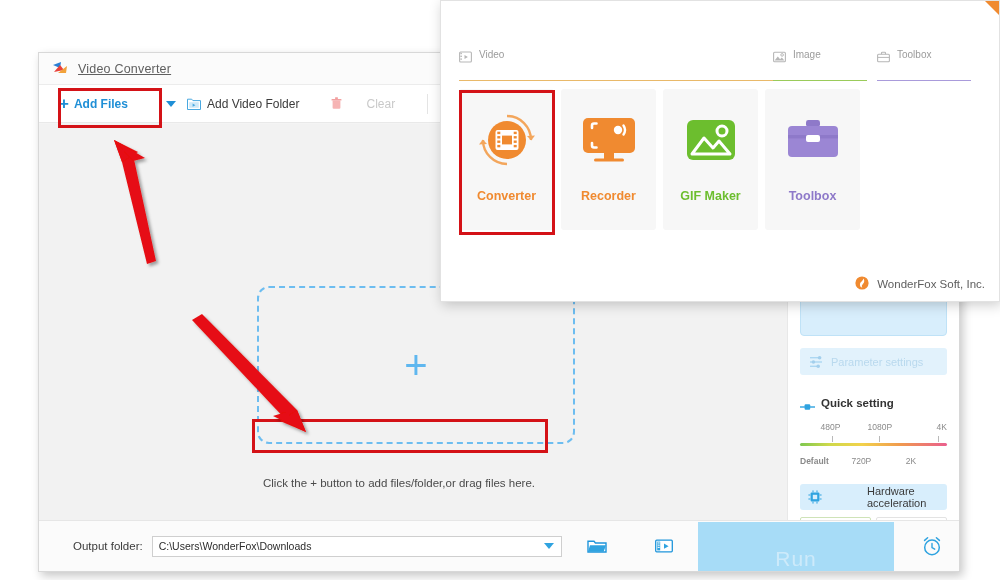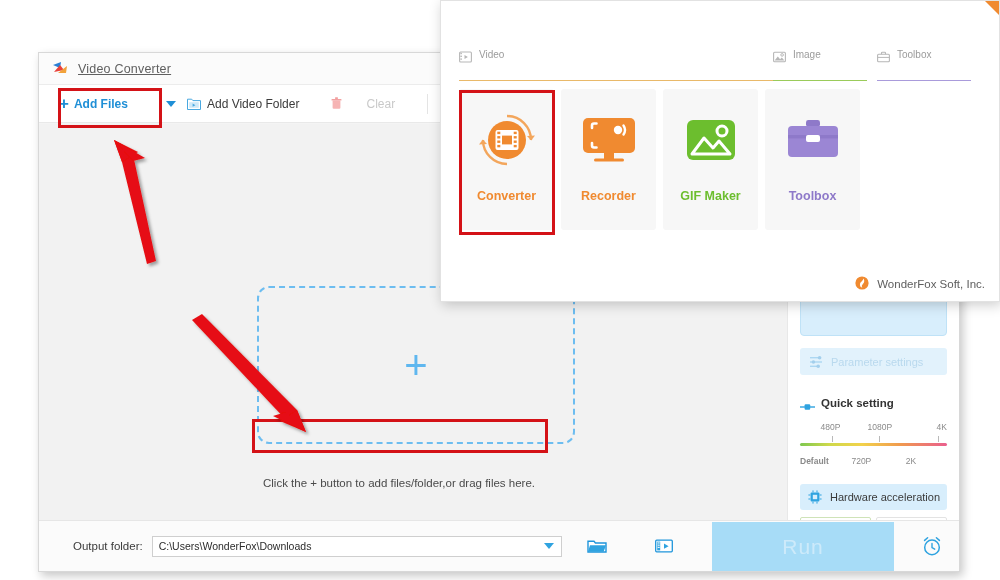--- a/index.html
+++ b/index.html
@@ -94,21 +94,21 @@
     position:absolute;left:0;right:0;top:21px;height:3px;border-radius:2px;
     background:linear-gradient(to right,#7ec850 0%,#cfd94b 20%,#f2d24b 42%,#f09a4e 68%,#ea5f8e 100%);
   }
   .qs-tick{position:absolute;top:14px;width:1px;height:6px;background:#b9b9b9;}
 
   #hw-accel{
     margin-top:16px;height:26px;background:#d8eefc;border-radius:3px;
     display:flex;align-items:center;padding-left:8px;box-sizing:border-box;
   }
   #hw-icon{width:14px;height:14px;margin-right:8px;position:relative;flex:none;}
-  #hw-label{font-size:11px;color:#3a3a3a;}
+  #hw-label{font-size:11px;color:#3a3a3a;margin-left:37px;}
   #gpu-row{display:flex;margin-top:7px;gap:5px;}
   .gpu-chip{
     flex:1;height:22px;border:1px solid #e3e3e3;border-radius:2px;background:#fff;
     display:flex;align-items:center;justify-content:center;gap:4px;
   }
   #gpu-nvidia{border-color:#cfe3b8;}
   .nv-eye{width:15px;height:11px;position:relative;flex:none;}
   .nv-text{font-size:9px;font-weight:bold;color:#76b900;letter-spacing:.2px;}
   .intel-oval{
     width:18px;height:10px;border:1.3px solid #d5e6f2;border-radius:50%;
@@ -128,22 +128,22 @@
     display:flex;align-items:center;box-sizing:border-box;
   }
   #output-path{font-size:10.5px;color:#2c2c2c;margin-left:6px;}
   #output-caret{
     position:absolute;right:7px;width:0;height:0;
     border-left:5px solid transparent;border-right:5px solid transparent;border-top:6px solid #2fa3e0;
   }
   #open-folder-icon{width:20px;height:16px;position:relative;margin-left:25px;flex:none;}
   #merge-icon{width:18px;height:16px;position:relative;margin-left:48px;flex:none;}
   #run-button{
-    position:absolute;right:65px;top:1px;width:182px;height:49px;background:#a7dcf7;
-    display:flex;align-items:center;justify-content:center;
+    position:absolute;right:65px;top:1px;width:196px;height:49px;background:#a7dcf7;
+    display:flex;align-items:flex-end;justify-content:center;
   }
   #run-label{font-size:21px;color:#cdeafa;letter-spacing:1px;}
   #alarm-icon{position:absolute;right:16px;width:22px;height:22px;}
 
   
   #launcher{
     position:absolute;left:440px;top:0;width:560px;height:302px;
     background:#ffffff;border:1px solid #e2e2e2;box-sizing:border-box;
     box-shadow:2px 3px 12px rgba(0,0,0,.20);
   }

